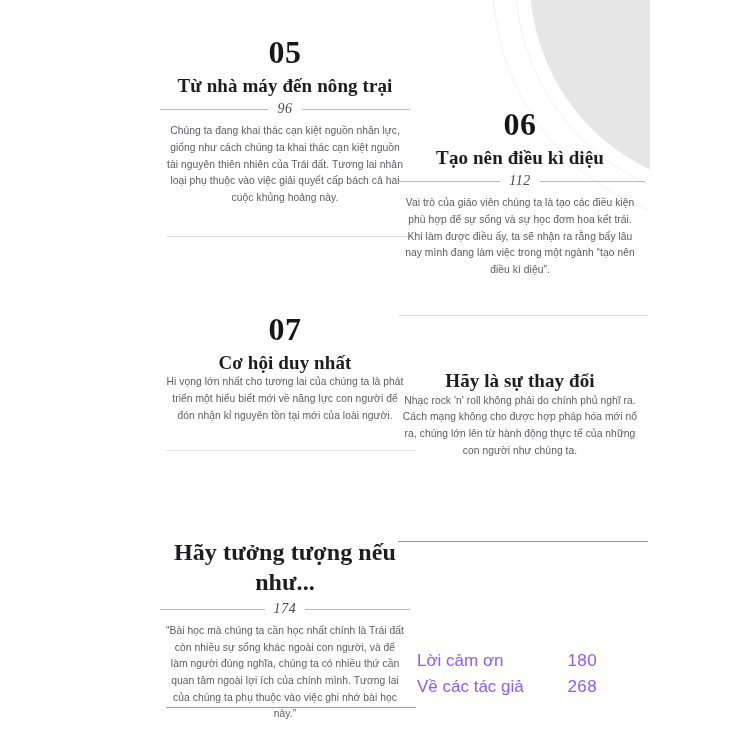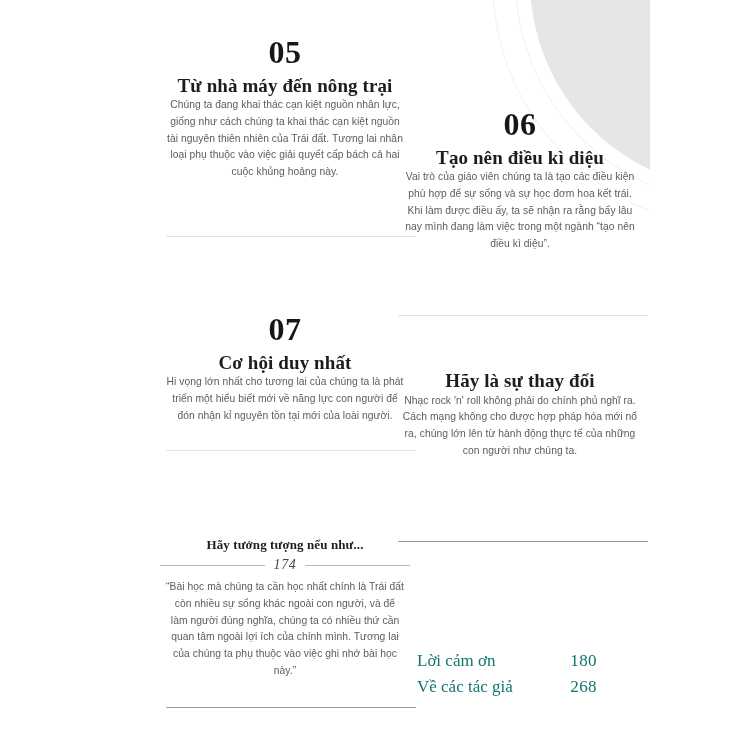--- a/index.html
+++ b/index.html
@@ -128,56 +128,66 @@
   #backmatter {
     position: absolute;
     left: 395px;
     top: 648px;
     width: 250px;
   }
   .bm-row {
     display: flex;
     align-items: flex-start;
     justify-content: space-between;
-    font-family: Liberation Serif, serif;
+    font-family: Liberation Sans, sans-serif;
     font-size: 17px;
-    color: #0f766e;
+    color: #8b5cf6;
     padding: 3px 0;
   }
   .bm-label { padding-left: 22px; }
   .bm-page  { padding-right: 48px; letter-spacing: 0.4px; }
 
   
   .entry-title-lg {
-    font-size: 13px;
+    font-size: 24px;
   }
 </style>
 </head>
 <body>
 
 <div id="deco-layer">
   <div class="deco-disc" style="left:530px; top:-230px; width:420px; height:420px;"></div>
   <div class="deco-ring" style="left:505px; top:-252px; width:462px; height:462px;"></div>
   <div class="deco-hairline" style="left:492px; top:-266px; width:492px; height:492px;"></div>
   <div class="deco-hairline" style="left:515px; top:-244px; width:446px; height:446px;"></div>
   <div class="page-mask-right"></div>
 </div>
 
 <div id="page">
 
   <div class="entry" style="left:160px; top:36px;">
     <div class="entry-num">05</div>
     <div class="entry-title">Từ nhà máy đến nông trại</div>
+    <div class="entry-rule">
+      <span class="seg"></span>
+      <span class="entry-page">96</span>
+      <span class="seg"></span>
+    </div>
     <div class="entry-desc">Chúng ta đang khai thác cạn kiệt nguồn nhân lực, giống như cách chúng ta khai thác cạn kiệt nguồn tài nguyên thiên nhiên của Trái đất. Tương lai nhân loại phụ thuộc vào việc giải quyết cấp bách cả hai cuộc khủng hoảng này.</div>
   </div>
   <div class="sep" style="left:166px; top:236px;"></div>
 
   <div class="entry" style="left:395px; top:108px;">
     <div class="entry-num">06</div>
     <div class="entry-title">Tạo nên điều kì diệu</div>
+    <div class="entry-rule">
+      <span class="seg"></span>
+      <span class="entry-page">112</span>
+      <span class="seg"></span>
+    </div>
     <div class="entry-desc">Vai trò của giáo viên chúng ta là tạo các điều kiện phù hợp để sự sống và sự học đơm hoa kết trái. Khi làm được điều ấy, ta sẽ nhận ra rằng bấy lâu nay mình đang làm việc trong một ngành “tạo nên điều kì diệu”.</div>
   </div>
   <div class="sep" style="left:398px; top:315px;"></div>
 
   <div class="entry" style="left:160px; top:282px;margin-top:31px;">
     <div class="entry-num">07</div>
     <div class="entry-title">Cơ hội duy nhất</div>
     <div class="entry-desc">Hi vọng lớn nhất cho tương lai của chúng ta là phát triển một hiểu biết mới về năng lực con người để đón nhận kỉ nguyên tồn tại mới của loài người.</div>
   </div>
   <div class="sep" style="left:166px; top:450px;"></div>

